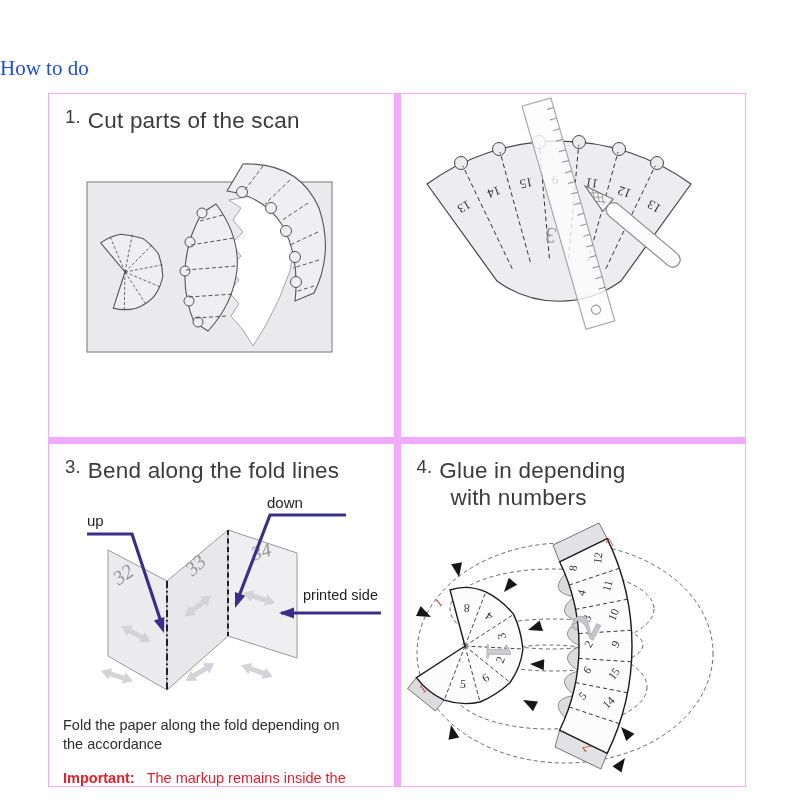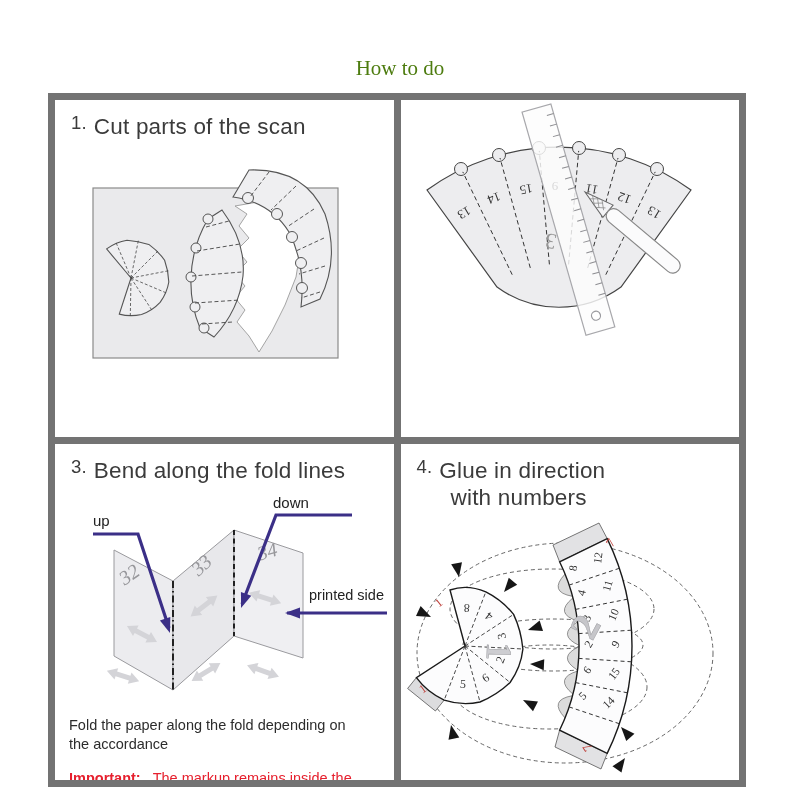--- a/index.html
+++ b/index.html
@@ -1,22 +1,22 @@
 <!DOCTYPE html>
 <html><head>
 <meta charset="utf-8">
 <style>
   html,body{margin:0;padding:0;background:#ffffff;width:800px;height:800px;overflow:hidden;}
   .stage{position:relative;width:800px;height:800px;font-family:"Liberation Sans",sans-serif;}
   .notice{position:absolute;top:14px;left:0;width:800px;text-align:center;
           font-family:"Liberation Serif",serif;font-size:26px;color:#c92431;}
-  .howto{position:absolute;top:56px;left:0;width:800px;text-align:center;
-         font-family:"Liberation Serif",serif;font-size:21px;color:#4d7c0f;}
-  .grid{position:absolute;left:48px;top:93px;width:698px;height:694px;background:#737373;
-        display:grid;grid-template-columns:1fr 1fr;grid-template-rows:1fr 1fr;gap:7px;padding:7px;box-sizing:border-box;}
+  .howto{position:absolute;top:56px;left:0;width:800px;text-align:left;
+         font-family:"Liberation Serif",serif;font-size:21px;color:#1d4ed8;}
+  .grid{position:absolute;left:48px;top:93px;width:698px;height:694px;background:#f0abfc;
+        display:grid;grid-template-columns:1fr 1fr;grid-template-rows:1fr 1fr;gap:7px;padding:1px;box-sizing:border-box;}
   .cell{background:#ffffff;position:relative;overflow:hidden;}
   .step-title{color:#3b3b3b;font-size:22.5px;padding:12px 6px 0 16px;line-height:1.22;letter-spacing:.2px;}
   .step-num{font-size:18.5px;vertical-align:5px;margin-right:7px;}
   .tline2{padding-left:34px;display:block;}
   .note{font-size:14.5px;color:#2c2c2c;margin:18px 10px 0 14px;line-height:1.3;}
   .important{font-size:14.5px;color:#e6202e;margin:16px 10px 0 14px;}
   .important b{margin-right:12px;}
   svg{display:block;}
   text{font-family:"Liberation Serif",serif;}
   .lbl{font-family:"Liberation Sans",sans-serif;}
@@ -213,21 +213,21 @@
         <span>Fold the paper along the fold depending on</span><br>
         <span>the accordance</span>
       </div>
       <div class="important">
         <b>Important:</b><span>The markup remains inside the model</span>
       </div>
     </div>
 
     <div class="cell">
       <div class="step-title">
-        <span class="step-num">4.</span><span>Glue in direction</span>
+        <span class="step-num">4.</span><span>Glue in depending</span>
         <span class="tline2">with numbers</span>
       </div>
       <svg width="330" height="262" viewBox="0 0 330 262" style="margin:0 0 0 6px">
 
         <g fill="none" stroke="#666" stroke-width="1" stroke-dasharray="4 3">
           <ellipse cx="158" cy="142" rx="148" ry="110"></ellipse>
           <ellipse cx="145" cy="98" rx="102" ry="40"></ellipse>
           <ellipse cx="146" cy="134" rx="90" ry="26"></ellipse>
           <ellipse cx="142" cy="176" rx="98" ry="42"></ellipse>
         </g>

